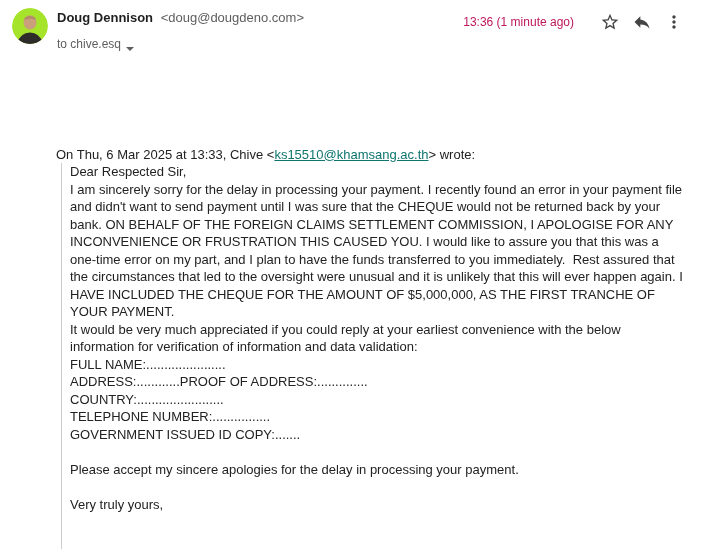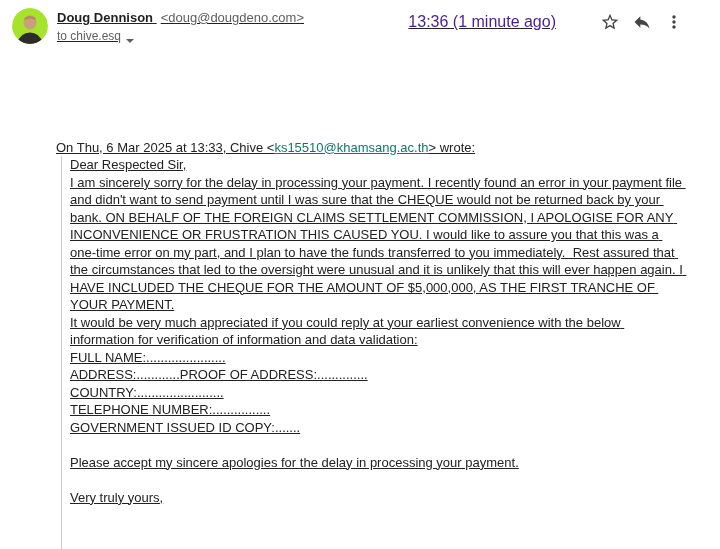--- a/index.html
+++ b/index.html
@@ -4,50 +4,50 @@
 <style>
   * { box-sizing: border-box; }
   html, body { margin: 0; padding: 0; }
   body {
     width: 720px; height: 549px;
     background: #ffffff;
     font-family: "Liberation Sans", sans-serif;
     color: #222222;
     overflow: hidden;
   }
-  .email-pane { width: 698px; height: 549px; position: relative; text-decoration: underline; }
+  .email-pane { width: 698px; height: 549px; position: relative; }
 
   
   .msg-header {
     display: flex;
     align-items: flex-start;
     padding: 8px 14px 0 12px;
   }
   .avatar {
     width: 36px; height: 36px; border-radius: 50%;
     overflow: hidden; flex: 0 0 36px; cursor: pointer;
   }
   .sender-block { margin-left: 9px; padding-top: 2px; }
   .sender-line { font-size: 13px; line-height: 15px; white-space: nowrap; }
   .sender-name { font-weight: bold; color: #1f1f1f; }
   .sender-email { color: #5e5e5e; margin-left: 4px; }
   .recipient-line {
-    font-size: 12px; color: #5e5e5e; margin-top: 4px;
+    font-size: 12px; color: #5e5e5e; margin-top: 12px;
     display: flex; align-items: flex-end; cursor: pointer; width: max-content;
   }
   .caret {
     display: inline-block; width: 0; height: 0; margin-left: 5px; margin-top: 2px;
     border-left: 4px solid transparent; border-right: 4px solid transparent;
     border-top: 4px solid #5e5e5e;
   }
   .header-right {
     margin-left: auto; display: flex; align-items: center;
     height: 24px; margin-top: 2px;
   }
-  .timestamp { font-size: 16px; color: #4c1d95; margin-right: 32px; white-space: nowrap; }
+  .timestamp { font-size: 12px; color: #be185d; margin-right: 14px; white-space: nowrap; }
   .icon-btn {
     width: 20px; height: 20px; margin-left: 12px;
     display: flex; align-items: center; justify-content: center; cursor: pointer;
   }
   .icon-btn svg { display: block; }
 
   
   .msg-body {
     margin-top: 7px;
     padding-left: 57px;

